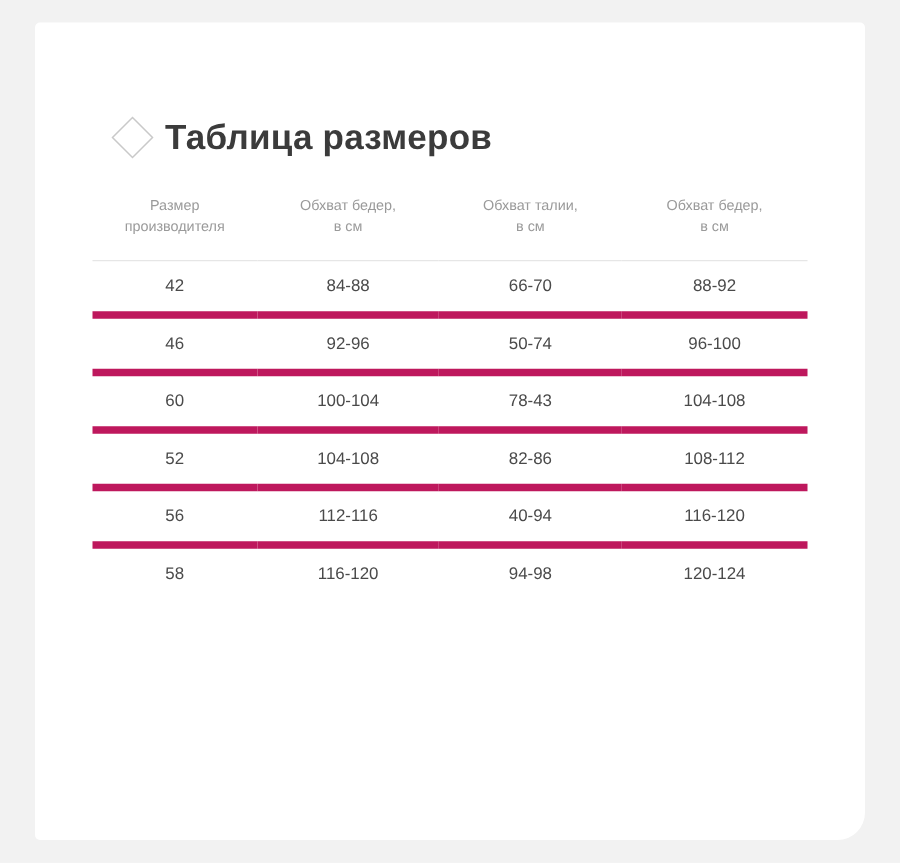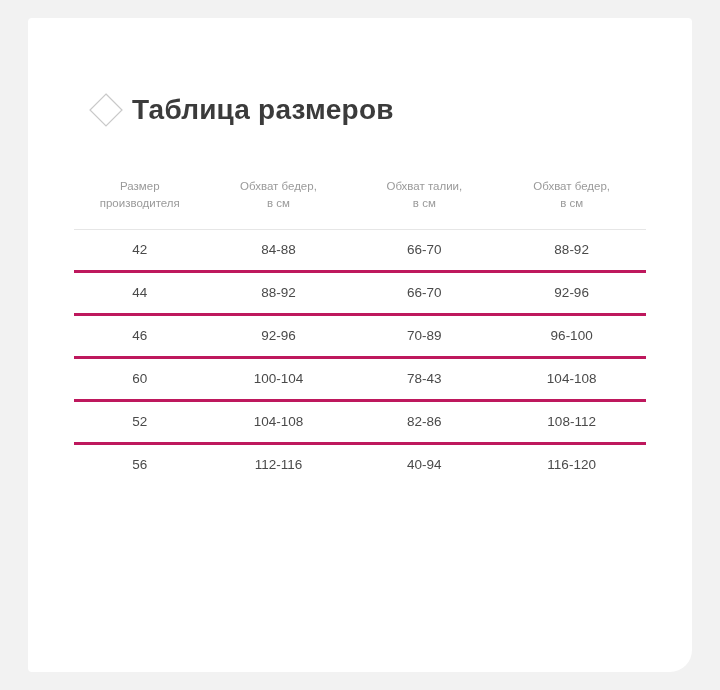--- a/index.html
+++ b/index.html
@@ -51,21 +51,21 @@
   }
   .page-title {
     font-size: 28px;
     font-weight: bold;
     color: #3b3b3b;
     letter-spacing: 0.2px;
     white-space: nowrap;
   }
   
   table.size-table {
-    margin-top: 38px;
+    margin-top: 17px;
     width: 100%;
     border-collapse: collapse;
     table-layout: fixed;
   }
   table.size-table thead th {
     font-size: 11.5px;
     font-weight: normal;
     color: #9a9a9a;
     line-height: 1.5;
     padding: 0 4px 16px 4px;
@@ -75,21 +75,21 @@
   }
   table.size-table thead th .hdr-line {
     display: block;
   }
   table.size-table tbody td {
     font-size: 13.5px;
     color: #4a4a4a;
     text-align: center;
     height: 40px;
     padding: 0;
-    border-bottom: 3px solid #be185d;
+    border-bottom: 6px solid #be185d;
   }
   table.size-table tbody tr:last-child td {
     border-bottom: none;
   }
   .col-1 { width: 23%; }
   .col-2 { width: 25.5%; }
   .col-3 { width: 25.5%; }
   .col-4 { width: 26%; }
 </style>
 </head>
@@ -136,47 +136,47 @@
           </tr>
         </thead>
         <tbody>
           <tr>
             <td>42</td>
             <td>84-88</td>
             <td>66-70</td>
             <td>88-92</td>
           </tr>
           <tr>
-            <td>44</td>
-            <td>88-92</td>
-            <td>66-70</td>
-            <td>92-96</td>
-          </tr>
-          <tr>
             <td>46</td>
             <td>92-96</td>
-            <td>70-89</td>
+            <td>50-74</td>
             <td>96-100</td>
           </tr>
           <tr>
             <td>60</td>
             <td>100-104</td>
             <td>78-43</td>
             <td>104-108</td>
           </tr>
           <tr>
             <td>52</td>
             <td>104-108</td>
             <td>82-86</td>
             <td>108-112</td>
           </tr>
           <tr>
             <td>56</td>
             <td>112-116</td>
             <td>40-94</td>
             <td>116-120</td>
           </tr>
+          <tr>
+            <td>58</td>
+            <td>116-120</td>
+            <td>94-98</td>
+            <td>120-124</td>
+          </tr>
         </tbody>
       </table>
 
     </div>
   </div>
 </div>
 
 </body></html>

